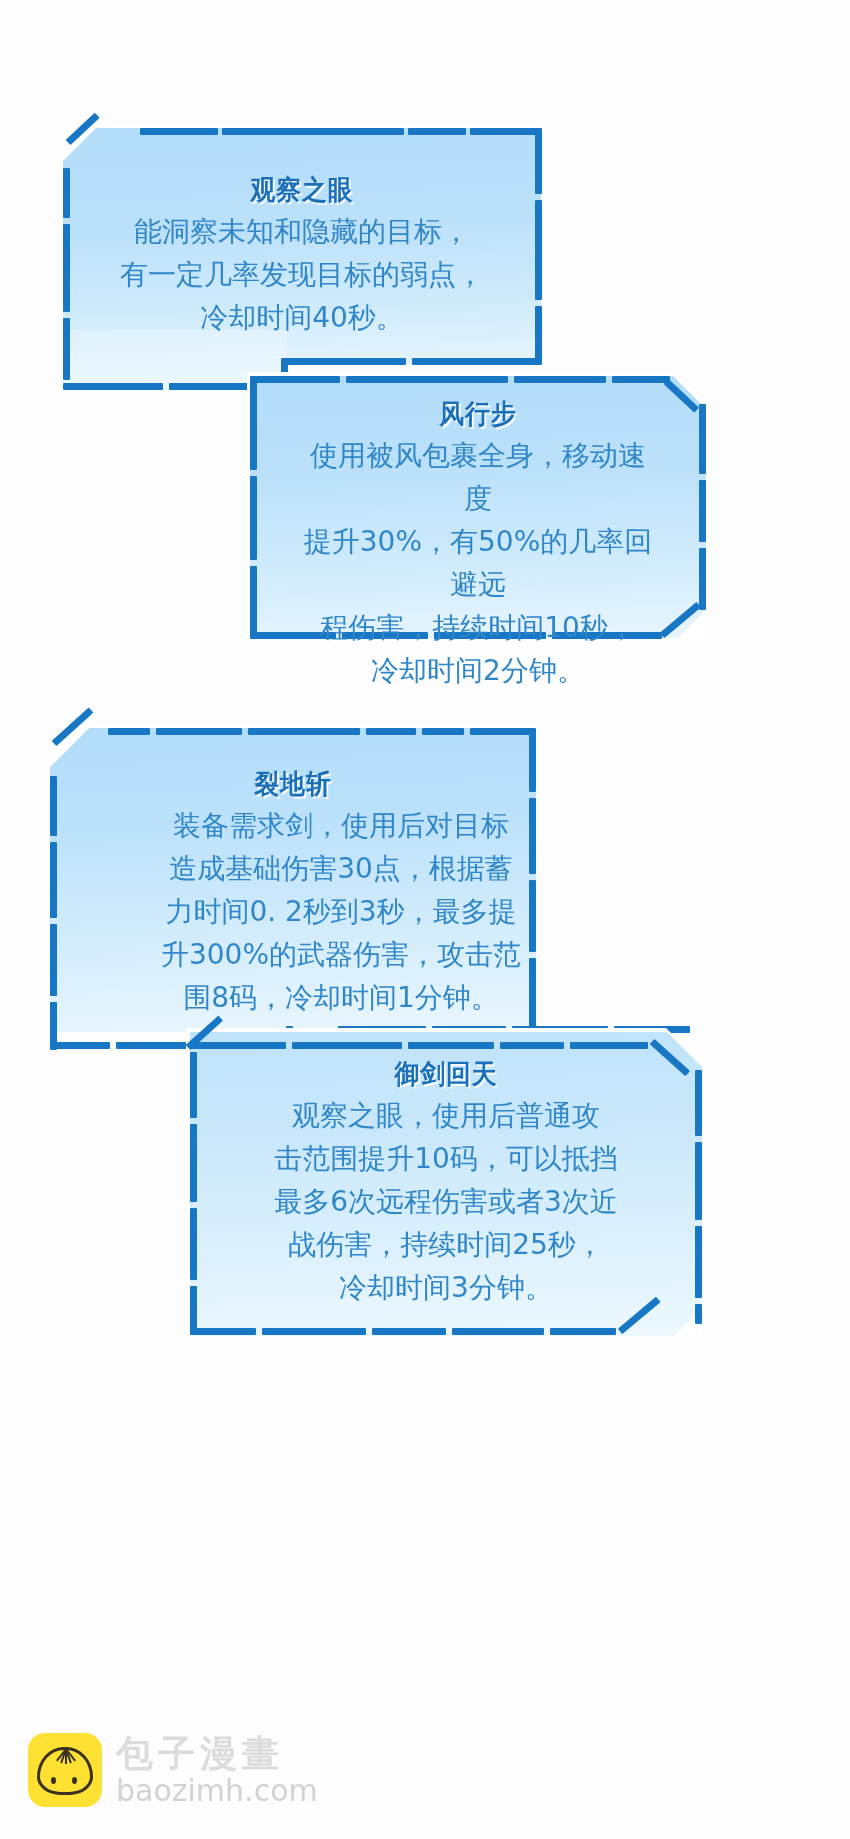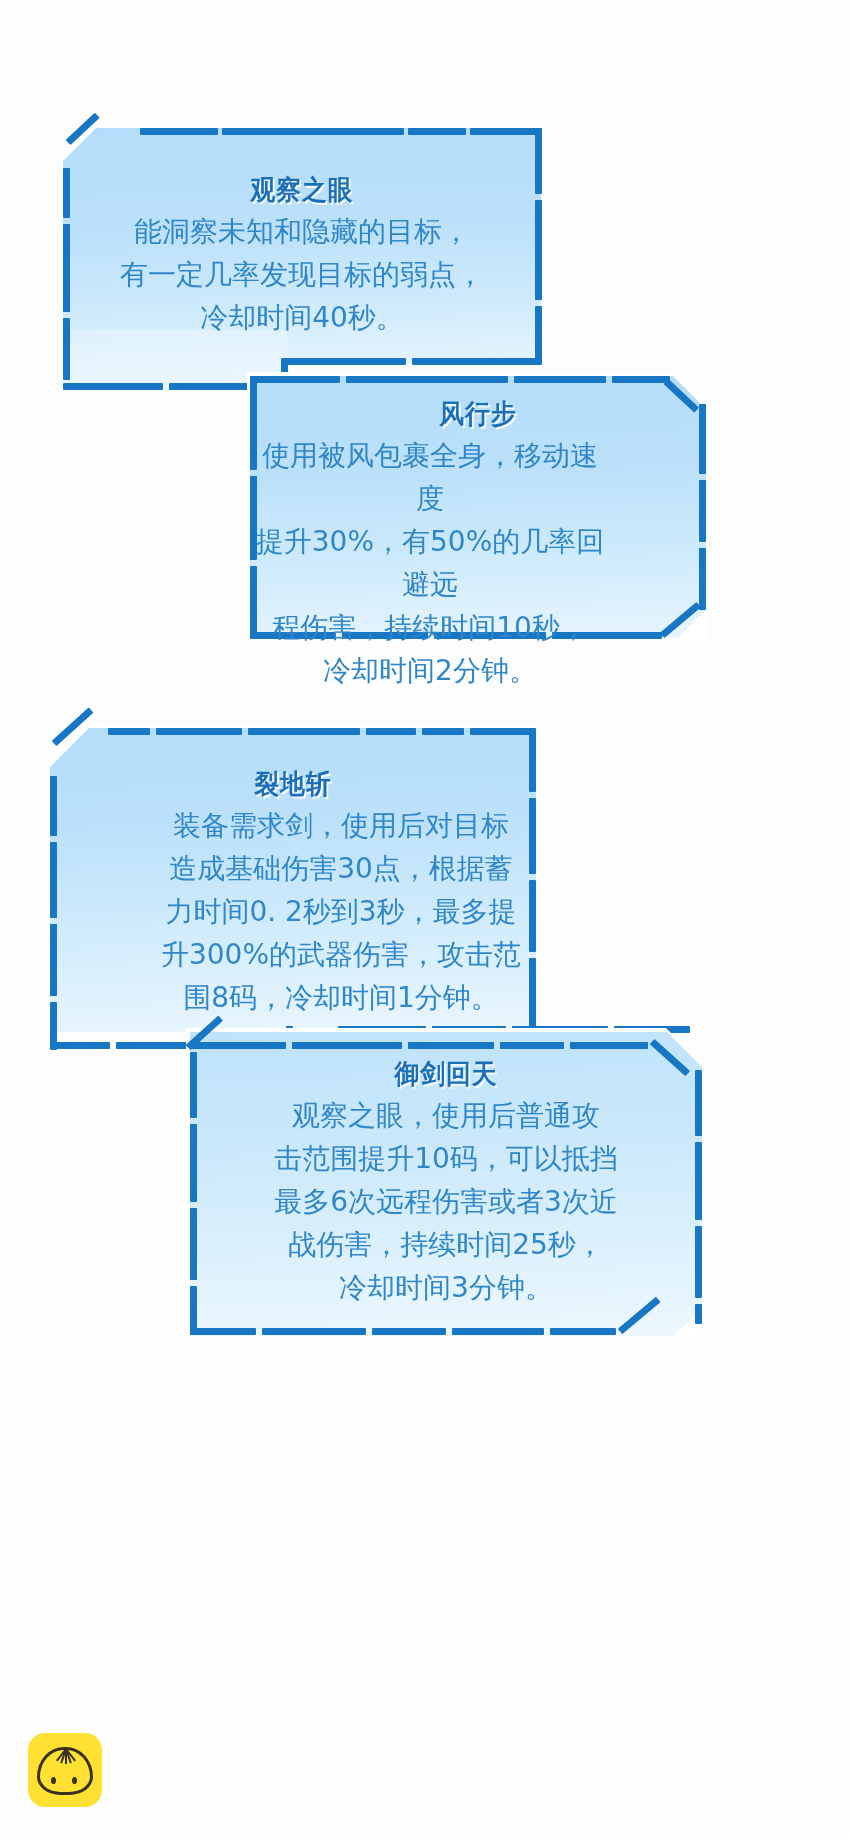--- a/index.html
+++ b/index.html
@@ -192,21 +192,21 @@
     <div class="seg v" style="left:250px;top:566px;height:72px;"></div>
 
     <div class="seg h" style="left:250px;top:632px;width:86px;"></div>
     <div class="seg h" style="left:342px;top:632px;width:86px;"></div>
     <div class="seg h" style="left:434px;top:632px;width:112px;"></div>
     <div class="seg h" style="left:552px;top:632px;width:110px;"></div>
     <div class="seg" style="left:662px;top:632px;width:48px;height:7px;
          transform:rotate(-40deg);transform-origin:left center;"></div>
 
     <div class="card-title" style="top:396px;left:250px;width:456px;">风行步</div>
-    <div class="card-body" style="top:434px;left:250px;width:360px;">使用被风包裹全身，移动速度
+    <div class="card-body" style="top:434px;left:250px;width:360px;padding-left:48px;">使用被风包裹全身，移动速度
 提升30%，有50%的几率回避远
 程伤害，持续时间10秒，
 冷却时间2分钟。</div>
   </div>
 
   <div>
     <div class="ghost" style="left:47px;top:724px;width:490px;height:310px;
          clip-path:polygon(40px 0,100% 0,100% 100%,0 100%,0 40px);"></div>
 
     <div class="panel" style="left:50px;top:728px;width:486px;height:304px;
@@ -299,15 +299,19 @@
     <div id="bun-logo">
       <div class="bun"></div>
       <div class="pleat" style="transform:rotate(-38deg);"></div>
       <div class="pleat" style="transform:rotate(-19deg);"></div>
       <div class="pleat" style="transform:rotate(0deg);"></div>
       <div class="pleat" style="transform:rotate(19deg);"></div>
       <div class="pleat" style="transform:rotate(38deg);"></div>
       <div class="eye" style="left:23px;"></div>
       <div class="eye" style="left:44px;"></div>
     </div>
+    <div id="wm-text">
+      <div id="wm-cn">包子漫畫</div>
+      <div id="wm-url">baozimh.com</div>
+    </div>
   </div>
 
 </div>
 
 </body></html>

